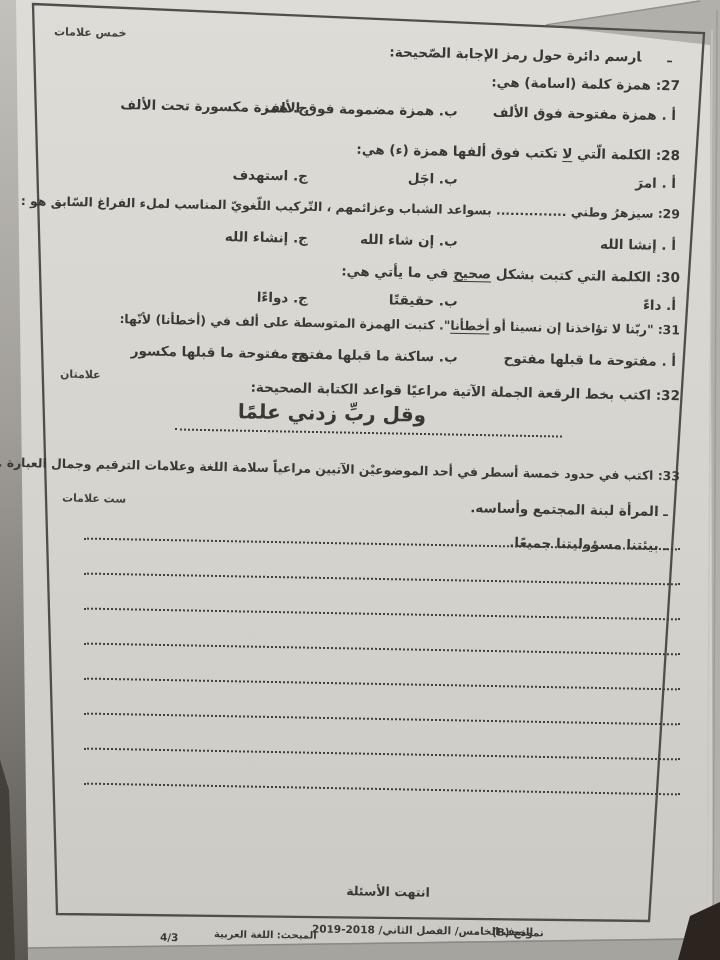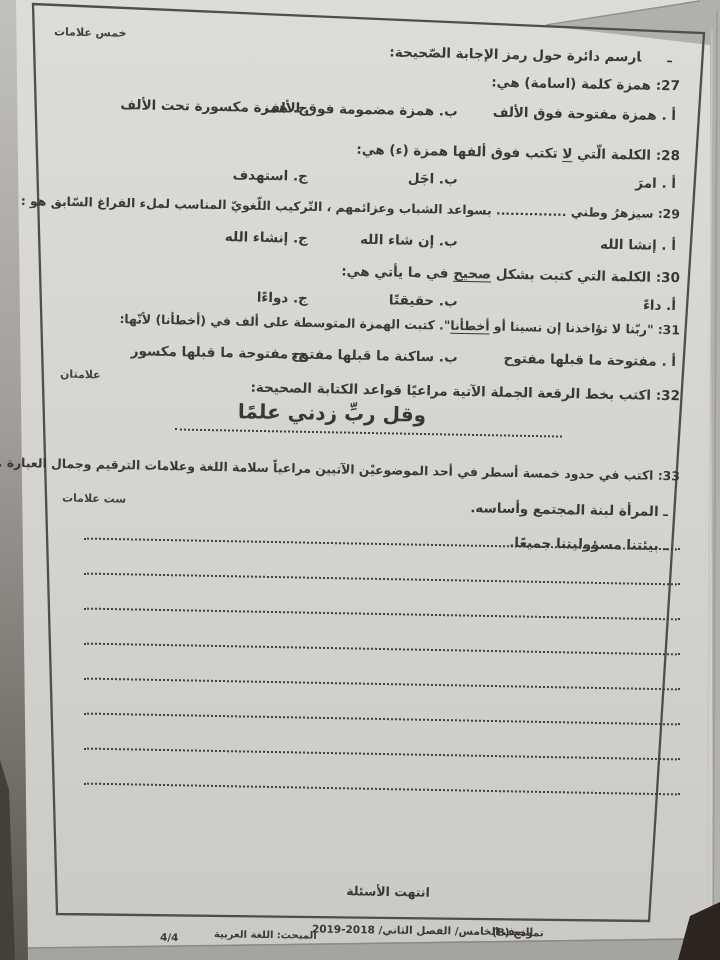--- a/index.html
+++ b/index.html
@@ -147,15 +147,15 @@
     <div class="dotline" style="top:718px;right:6px;width:596px"></div>
     <div class="dotline" style="top:753px;right:6px;width:596px"></div>
     <div class="dotline" style="top:788px;right:6px;width:596px"></div>
 
     <div class="row endnote" style="top:884px">انتهت الأسئلة</div>
   </div>
 
   <div class="fitem" style="left:492px;top:926px">نموذج (B)</div>
   <div class="fitem" style="left:312px;top:924px">الصف الخامس/ الفصل الثاني/ 2018-2019</div>
   <div class="fitem" style="left:214px;top:929px;font-size:10px">المبحث: اللغة العربية</div>
-  <div class="fitem" style="left:160px;top:931px">4/4</div>
+  <div class="fitem" style="left:160px;top:931px">4/3</div>
 
 </div>
 
 </body></html>

